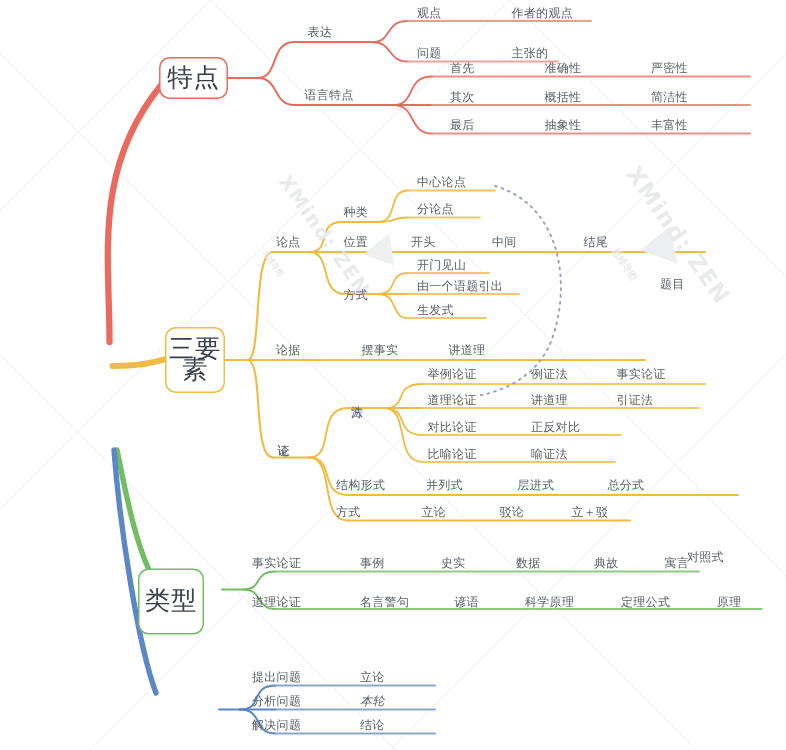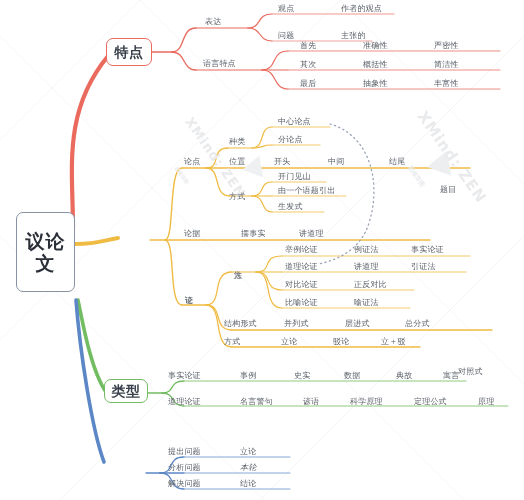--- a/index.html
+++ b/index.html
@@ -7,21 +7,21 @@
        font-family:"DejaVu Sans","Liberation Sans",sans-serif;}
   #stage{position:relative;width:524px;height:500px;background:#fff;}
   svg.layer{position:absolute;left:0;top:0;width:524px;height:500px;}
 
   
   .node{position:absolute;box-sizing:border-box;display:flex;
         align-items:center;justify-content:center;text-align:center;
         background:#fff;border-radius:7px;}
   .root{border:1.3px solid #8a93a3;color:#2b3038;font-weight:700;
         font-size:19px;line-height:22px;letter-spacing:1px;}
-  .main{border:1.2px solid;font-weight:700;font-size:14px;
+  .main{border:1.2px solid;font-weight:400;font-size:17px;
         line-height:14px;letter-spacing:.5px;}
   .m-red{border-color:#ea6a5e;color:#39404b;}
   .m-amber{border-color:#f0bb43;color:#39404b;}
   .m-green{border-color:#72bd62;color:#39404b;}
   .m-blue{border-color:#5b87c6;color:#39404b;}
 
   
   .lbl{position:absolute;font-size:8px;line-height:10px;color:#5a6068;
        white-space:nowrap;letter-spacing:.2px;}
   .lbl.v{writing-mode:vertical-rl;text-orientation:upright;
@@ -150,30 +150,30 @@
     </g>
   </svg>
 
   <div class="wmtri"></div>
   <div class="wm wm1">XMind: ZEN</div>
   <div class="wm wm2">思维导图</div>
   <div class="wmtri2"></div>
   <div class="wm wm3">XMind: ZEN</div>
   <div class="wm wm4">思维导图</div>
 
-  <div class="node root" style="left:16px;top:212px;width:59px;height:80px;">
-    <span class="v">议论文</span>
-  </div>
 
   <div class="node main m-red" style="left:106px;top:38px;width:46px;height:28px;">
     <span>特点</span>
   </div>
 
-
-  <div class="node main m-green" style="left:104px;top:379px;width:44px;height:24px;">
+  <div class="node main m-amber" style="left:110px;top:218px;width:40px;height:44px;">
+    <span class="v">三要素</span>
+  </div>
+
+  <div class="node main m-green" style="left:92px;top:379px;width:44px;height:44px;">
     <span>类型</span>
   </div>
 
 
   <div class="lbl" style="left:205px;top:17px;">表达</div>
   <div class="lbl" style="left:278px;top:4px;">观点</div>
   <div class="lbl" style="left:341px;top:4px;">作者的观点</div>
   <div class="lbl" style="left:278px;top:31px;">问题</div>
   <div class="lbl" style="left:341px;top:31px;">主张的</div>
 

